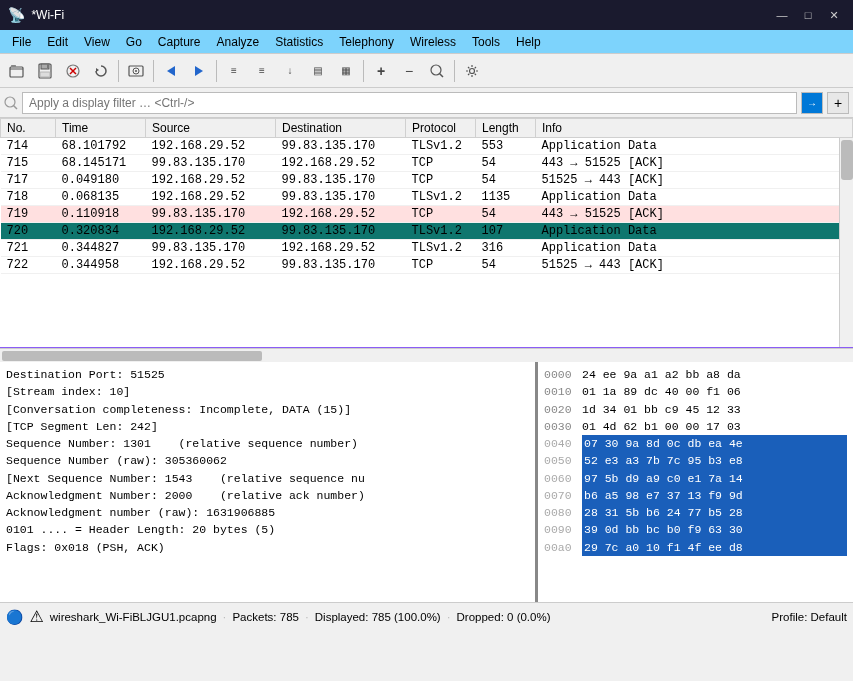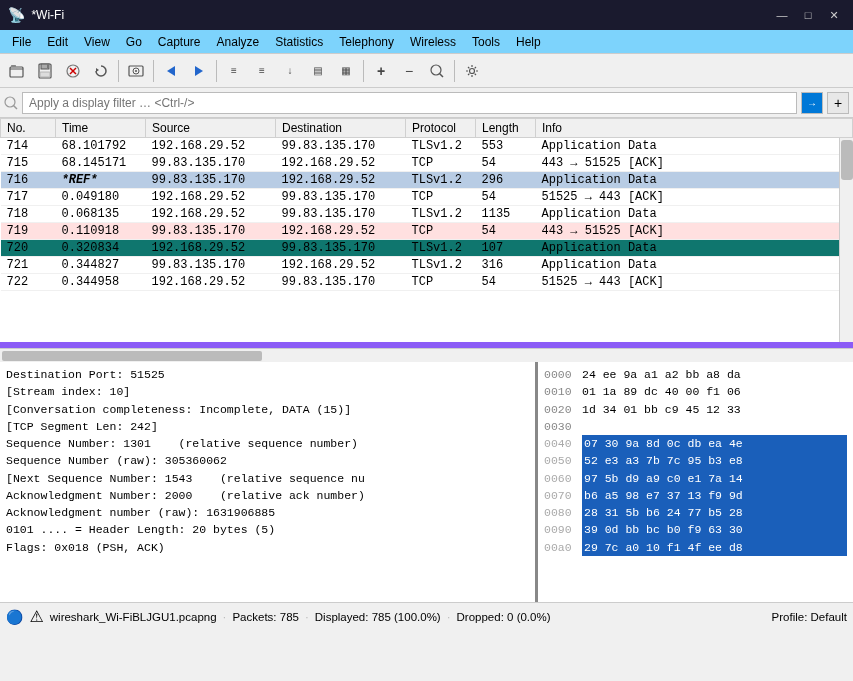--- a/index.html
+++ b/index.html
@@ -89,21 +89,21 @@
       border: 1px solid #bbb; background: #e8e8e8;
       cursor: pointer; display: flex; align-items: center; justify-content: center;
       font-size: 14px;
     }
 
     
     #packet-list {
       background: white;
       height: 230px;
       overflow-y: hidden;
-      border-bottom: 6px solid #8b5cf6;
+      border-bottom: 1px solid #8b5cf6;
       position: relative;
     }
     #packet-table {
       width: 100%;
       border-collapse: collapse;
       font-size: 12px;
       font-family: 'Courier New', monospace;
     }
     #packet-table th {
       background: #f0f0f0;
@@ -348,29 +348,20 @@
         </tr>
         <tr style="background: white;">
           <td style="overflow: hidden; text-overflow: ellipsis;">715</td>
           <td style="overflow: hidden; text-overflow: ellipsis;">68.145171</td>
           <td style="overflow: hidden; text-overflow: ellipsis;">99.83.135.170</td>
           <td style="overflow: hidden; text-overflow: ellipsis;">192.168.29.52</td>
           <td style="overflow: hidden; text-overflow: ellipsis;">TCP</td>
           <td style="overflow: hidden; text-overflow: ellipsis;">54</td>
           <td style="max-width: 170px; overflow: hidden; text-overflow: ellipsis;">443 → 51525 [ACK]</td>
         </tr>
-        <tr style="background: rgb(184, 204, 228);">
-          <td style="overflow: hidden; text-overflow: ellipsis;">716</td>
-          <td style="overflow: hidden; text-overflow: ellipsis; background: rgb(184, 204, 228); font-weight: bold;"><span style="font-style: italic; font-weight: bold;">*REF*</span></td>
-          <td style="overflow: hidden; text-overflow: ellipsis;">99.83.135.170</td>
-          <td style="overflow: hidden; text-overflow: ellipsis;">192.168.29.52</td>
-          <td style="overflow: hidden; text-overflow: ellipsis;">TLSv1.2</td>
-          <td style="overflow: hidden; text-overflow: ellipsis;">296</td>
-          <td style="max-width: 170px; overflow: hidden; text-overflow: ellipsis;">Application Data</td>
-        </tr>
         <tr style="background: white;">
           <td style="overflow: hidden; text-overflow: ellipsis;">717</td>
           <td style="overflow: hidden; text-overflow: ellipsis;">0.049180</td>
           <td style="overflow: hidden; text-overflow: ellipsis;">192.168.29.52</td>
           <td style="overflow: hidden; text-overflow: ellipsis;">99.83.135.170</td>
           <td style="overflow: hidden; text-overflow: ellipsis;">TCP</td>
           <td style="overflow: hidden; text-overflow: ellipsis;">54</td>
           <td style="max-width: 170px; overflow: hidden; text-overflow: ellipsis;">51525 → 443 [ACK]</td>
         </tr>
         <tr style="background: white;">
@@ -454,20 +445,21 @@
       <div class="hex-row">
         <span class="hex-offset">0010</span>
         <span class="hex-bytes">01 1a 89 dc 40 00 f1 06</span>
       </div>
       <div class="hex-row">
         <span class="hex-offset">0020</span>
         <span class="hex-bytes">1d 34 01 bb c9 45 12 33</span>
       </div>
       <div class="hex-row">
         <span class="hex-offset">0030</span>
+        <span class="hex-bytes">01 4d 62 b1 00 00 17 03</span>
       </div>
       <div class="hex-row">
         <span class="hex-offset" style="color: rgb(170, 170, 170);">0040</span>
         <span class="hex-bytes highlighted" style="background: rgb(26, 95, 186); color: white; display: block; padding: 0px 2px;">07 30 9a 8d 0c db ea 4e</span>
       </div>
       <div class="hex-row">
         <span class="hex-offset" style="color: rgb(170, 170, 170);">0050</span>
         <span class="hex-bytes highlighted" style="background: rgb(26, 95, 186); color: white; display: block; padding: 0px 2px;">52 e3 a3 7b 7c 95 b3 e8</span>
       </div>
       <div class="hex-row">

